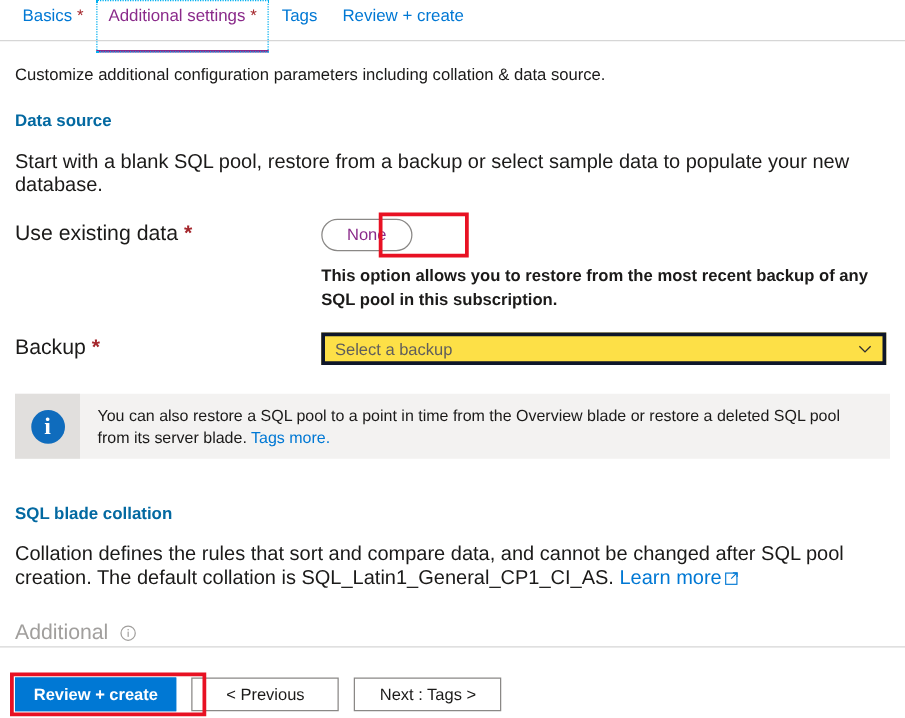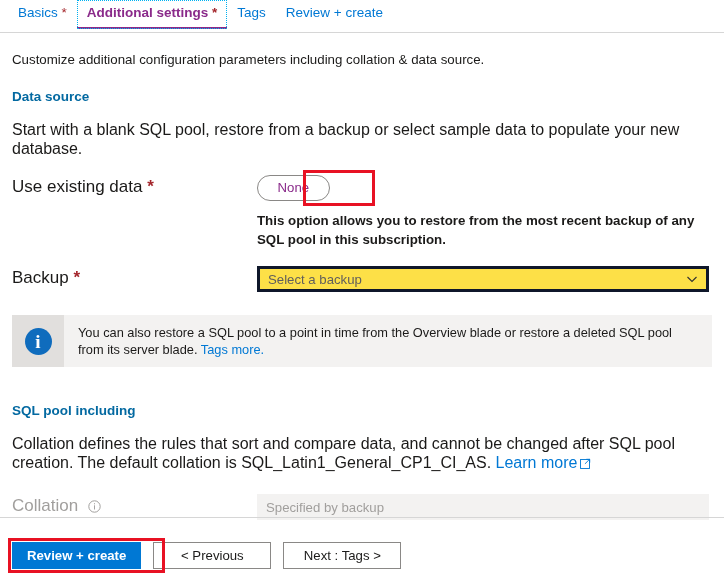--- a/index.html
+++ b/index.html
@@ -38,22 +38,21 @@
     border: none;
     font-family: "Liberation Sans", sans-serif;
   }
   .tab .req { color: #a4262c; }
   .tab.link-style { color: #0078d4; }
   .tab.active {
     color: #8a2a8a;
     outline: 1px dotted #00b0f0;
     outline-offset: -1px;
     border-bottom: 2px solid #8a2a8a;
-    padding-bottom: 5px;
-    font-weight: bold;
+    padding-bottom: 18px;
   }
   .tab.active .req { color: #a4262c; }
 
   
   .content {
     padding: 0 12px 0 12px;
   }
   .intro {
     margin: 18px 0 0 0;
     font-size: 13.3px;
@@ -347,45 +346,40 @@
   <div class="banner-iconbox">
     <div class="banner-icon">i</div>
   </div>
   <div class="banner-text">
     <span>You can also restore a SQL pool to a point in time from the Overview blade or restore a deleted SQL pool from its server blade.</span>
     <a class="link">Tags more.</a>
   </div>
 </div>
 
 <div class="content">
-  <div class="section-title" style="margin-top:36px;">SQL pool including</div>
+  <div class="section-title" style="margin-top:36px;">SQL blade collation</div>
 
   <div class="section-desc" style="max-width:672px;">
     <span>Collation defines the rules that sort and compare data, and cannot be changed after SQL pool creation. The default collation is SQL_Latin1_General_CP1_CI_AS.</span>
     <a class="link"><span>Learn more</span><span class="ext-icon"><svg viewBox="0 0 12 12" width="11" height="11" aria-hidden="true">
             <rect x="0.6" y="1.6" width="9.8" height="9.8" fill="none" stroke="#0078d4" stroke-width="1"></rect>
             <path d="M5.4 6.4 L10.4 1.4 M6.9 1.4 H10.6 V5.1" fill="none" stroke="#0078d4" stroke-width="1"></path>
           </svg></span></a>
   </div>
 
   <div class="row" style="margin-top:22px;">
     <div class="row-label disabled">
-      <span>Collation</span>
+      <span>Additional</span>
       <span class="info-circle">
         <svg viewBox="0 0 13 13" width="13" height="13" aria-hidden="true">
           <circle cx="6.5" cy="6.5" r="5.7" fill="none" stroke="#a19f9d" stroke-width="1"></circle>
           <rect x="6.05" y="5.3" width="0.95" height="4.2" fill="#a19f9d"></rect>
           <rect x="6.05" y="3.2" width="0.95" height="1.1" fill="#a19f9d"></rect>
         </svg>
       </span>
-    </div>
-    <div class="row-field">
-      <div class="input-box disabled">
-        <span class="val">Specified by backup</span>
-      </div>
     </div>
   </div>
 </div>
 
 <div class="footer-divider"></div>
 <div class="footer">
   <span class="primary-wrap">
     <button class="btn btn-primary">Review + create</button>
     <span class="highlight-box" id="primary-highlight"></span>
   </span>

